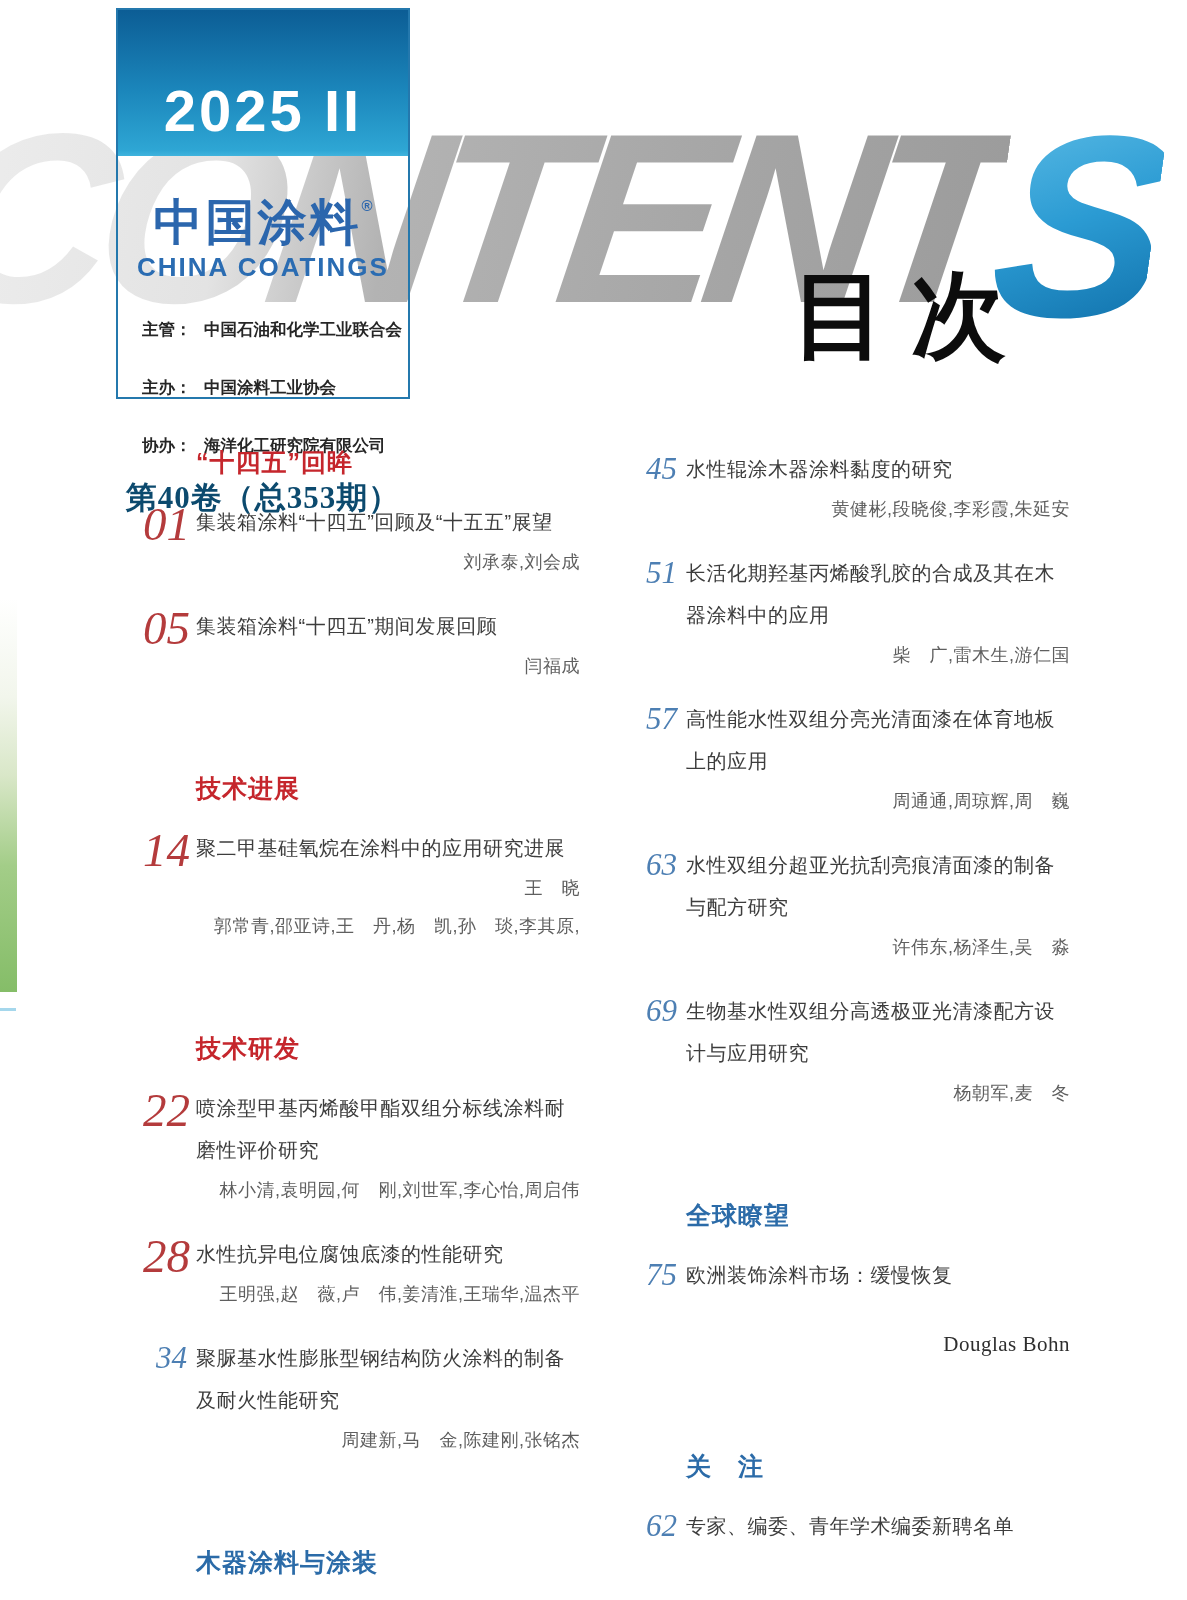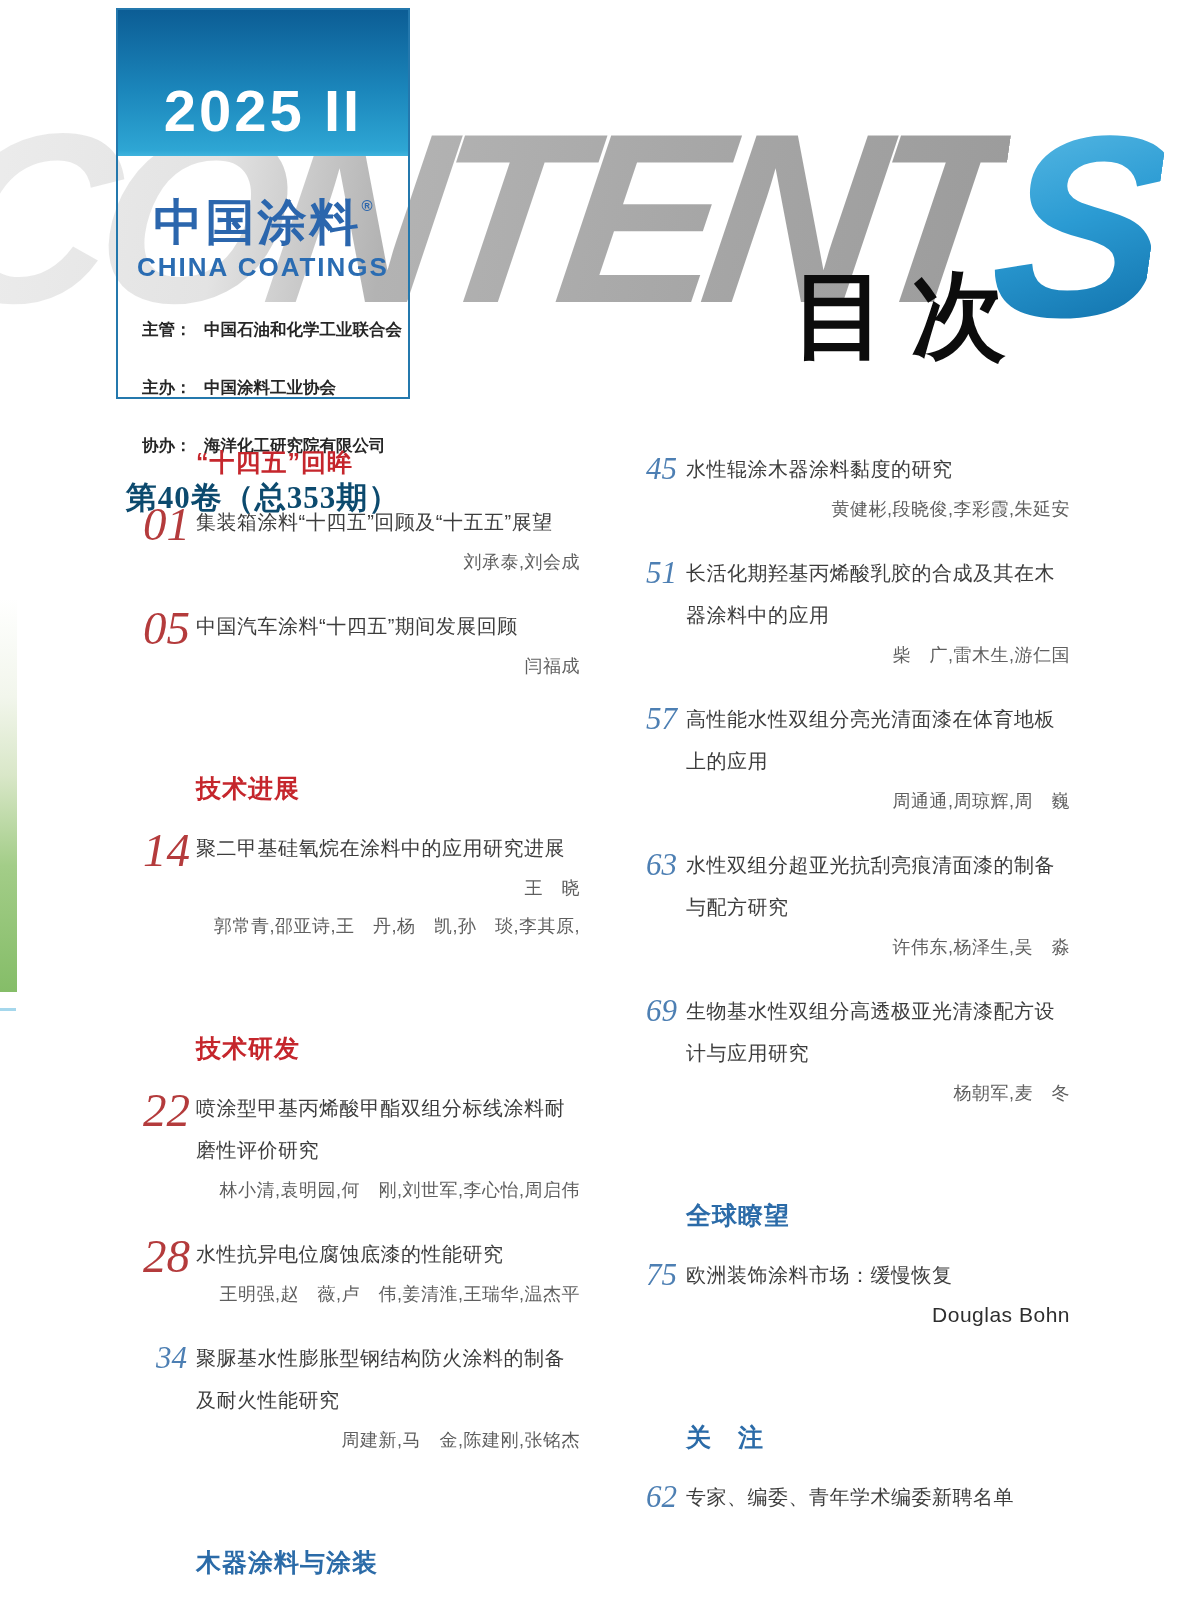--- a/index.html
+++ b/index.html
@@ -73,21 +73,21 @@
   .entry{display:flex;margin-top:24px;}
   .num{
     width:44px;flex:none;text-align:right;
     font-family:"Liberation Serif",serif;font-style:italic;font-weight:400;
   }
   .num.red{font-size:47px;line-height:50px;margin-top:-2px;color:var(--num-red,#b43b3c);}
   .num.blue{font-size:31px;line-height:42px;color:var(--num-blue,#4d7fb3);}
   .ebody{margin-left:9px;flex:1;min-width:0;}
   .title{font-size:20px;line-height:42px;color:#3d3d3d;letter-spacing:0.5px;}
   .authors{font-size:18px;line-height:38px;color:#5f5f5f;text-align:right;letter-spacing:0.5px;}
-  .authors.latin{font-family:Liberation Sans, sans-serif;font-size:21px;color:#2e2e2e;}
+  .authors.latin{font-family:Liberation Serif, serif;font-size:21px;color:#2e2e2e;margin-top:29px;}
 </style>
 </head>
 <body>
 
 <div class="page">
 
   <div class="brush"><span class="brush-gray">CONTENT</span><span class="brush-s">S</span></div>
 
   <div class="mu">目次</div>
 
@@ -124,21 +124,21 @@
       <div class="entry">
         <span class="num red">01</span>
         <div class="ebody">
           <div class="title">集装箱涂料“十四五”回顾及“十五五”展望</div>
           <div class="authors">刘承泰,刘会成</div>
         </div>
       </div>
       <div class="entry">
         <span class="num red">05</span>
         <div class="ebody">
-          <div class="title">中国汽车涂料“十四五”期间发展回顾</div>
+          <div class="title">集装箱涂料“十四五”期间发展回顾</div>
           <div class="authors">闫福成</div>
         </div>
       </div>
       <div class="sec red">技术进展</div>
       <div class="entry">
         <span class="num red">14</span>
         <div class="ebody">
           <div class="title">聚二甲基硅氧烷在涂料中的应用研究进展</div>
           <div class="authors">王　晓</div>
           <div class="authors">郭常青,邵亚诗,王　丹,杨　凯,孙　琰,李其原,</div>

